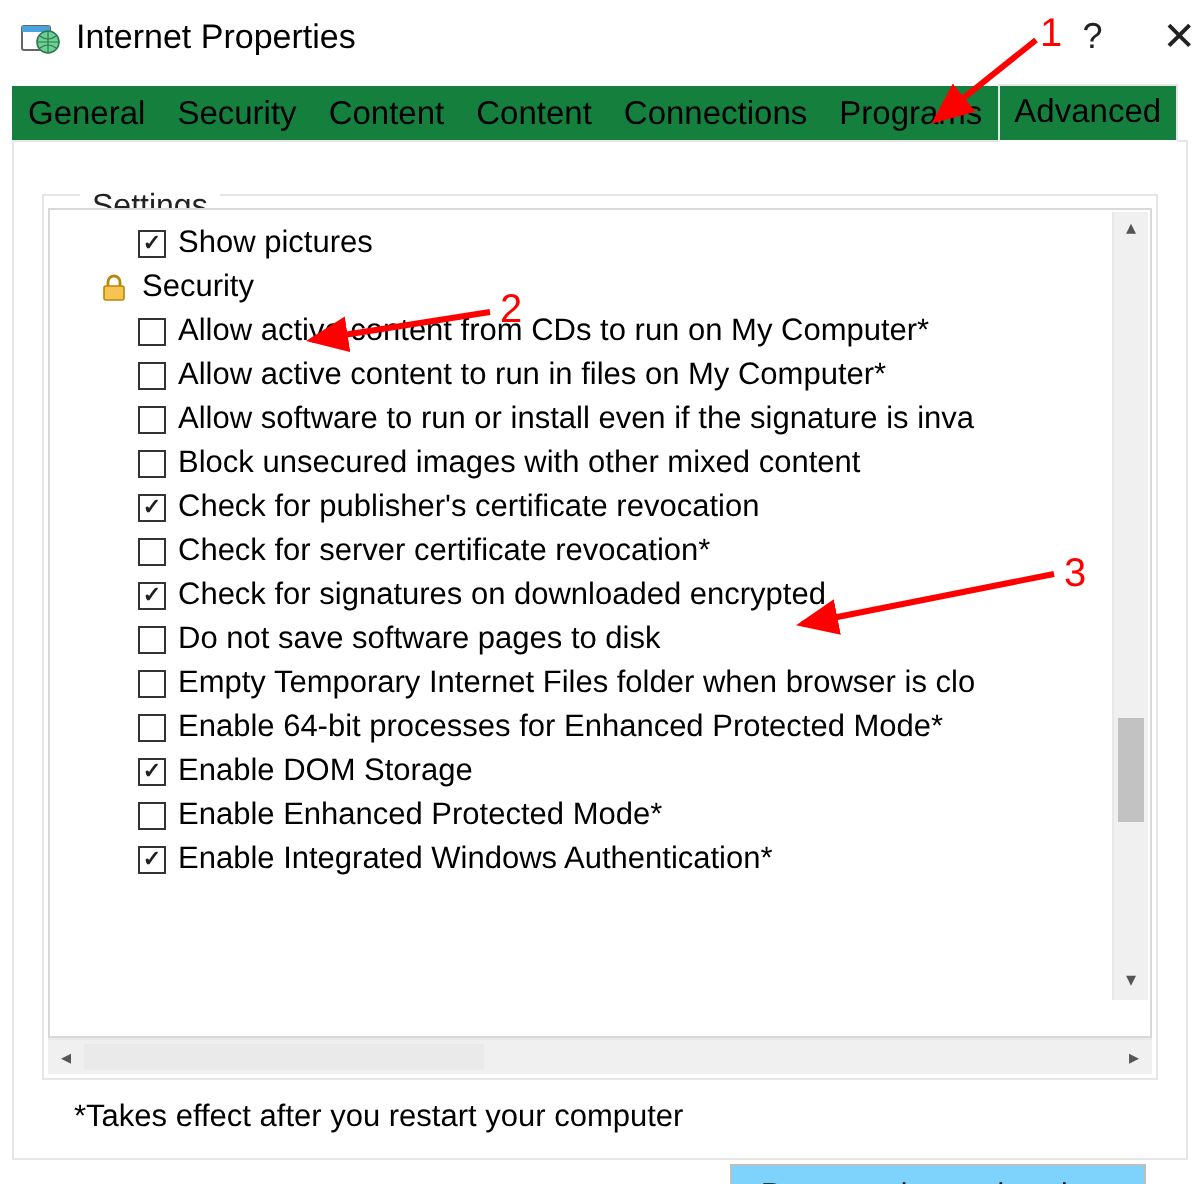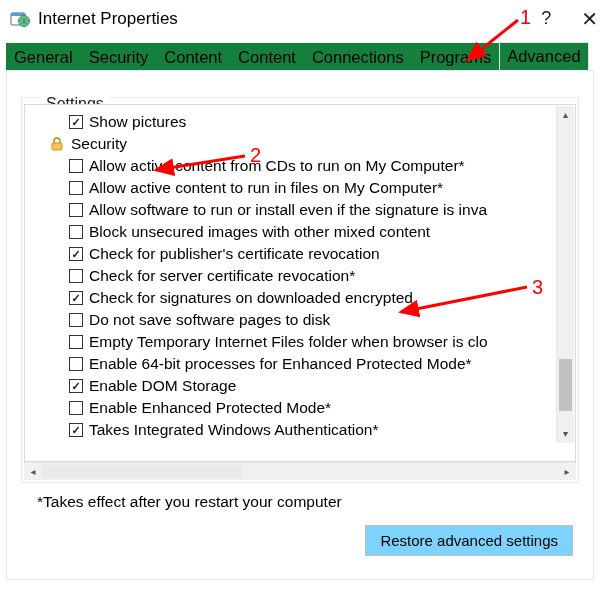--- a/index.html
+++ b/index.html
@@ -79,21 +79,21 @@
     color: #222;
   }
   .fieldset {
     border: 1px solid #e6e6e6;
     padding: 6px 2px 2px 2px;
     position: relative;
     margin-top: 10px;
   }
   .list-wrap {
     position: relative;
-    height: 376px;
+    height: 433px;
     display: flex;
     flex-direction: column;
     text-align: right;
   }
   .list {
     border: 1px solid #d9d9d9;
     background: #fff;
     flex: 1;
     overflow: hidden;
     padding: 6px 0 2px 0;
@@ -304,21 +304,21 @@
           <div class="row">
             <span class="cb checked"></span>
             <span>Enable DOM Storage</span>
           </div>
           <div class="row">
             <span class="cb"></span>
             <span>Enable Enhanced Protected Mode*</span>
           </div>
           <div class="row">
             <span class="cb checked"></span>
-            <span>Takes Integrated Windows Authentication*</span>
+            <span>Enable Integrated Windows Authentication*</span>
           </div>
           <div class="vscroll">
           <div class="arrow">▴</div>
           <div class="track">
             <div class="thumb"></div>
           </div>
           <div class="arrow">▾</div>
         </div>
       </div>
       <div class="hscroll">

